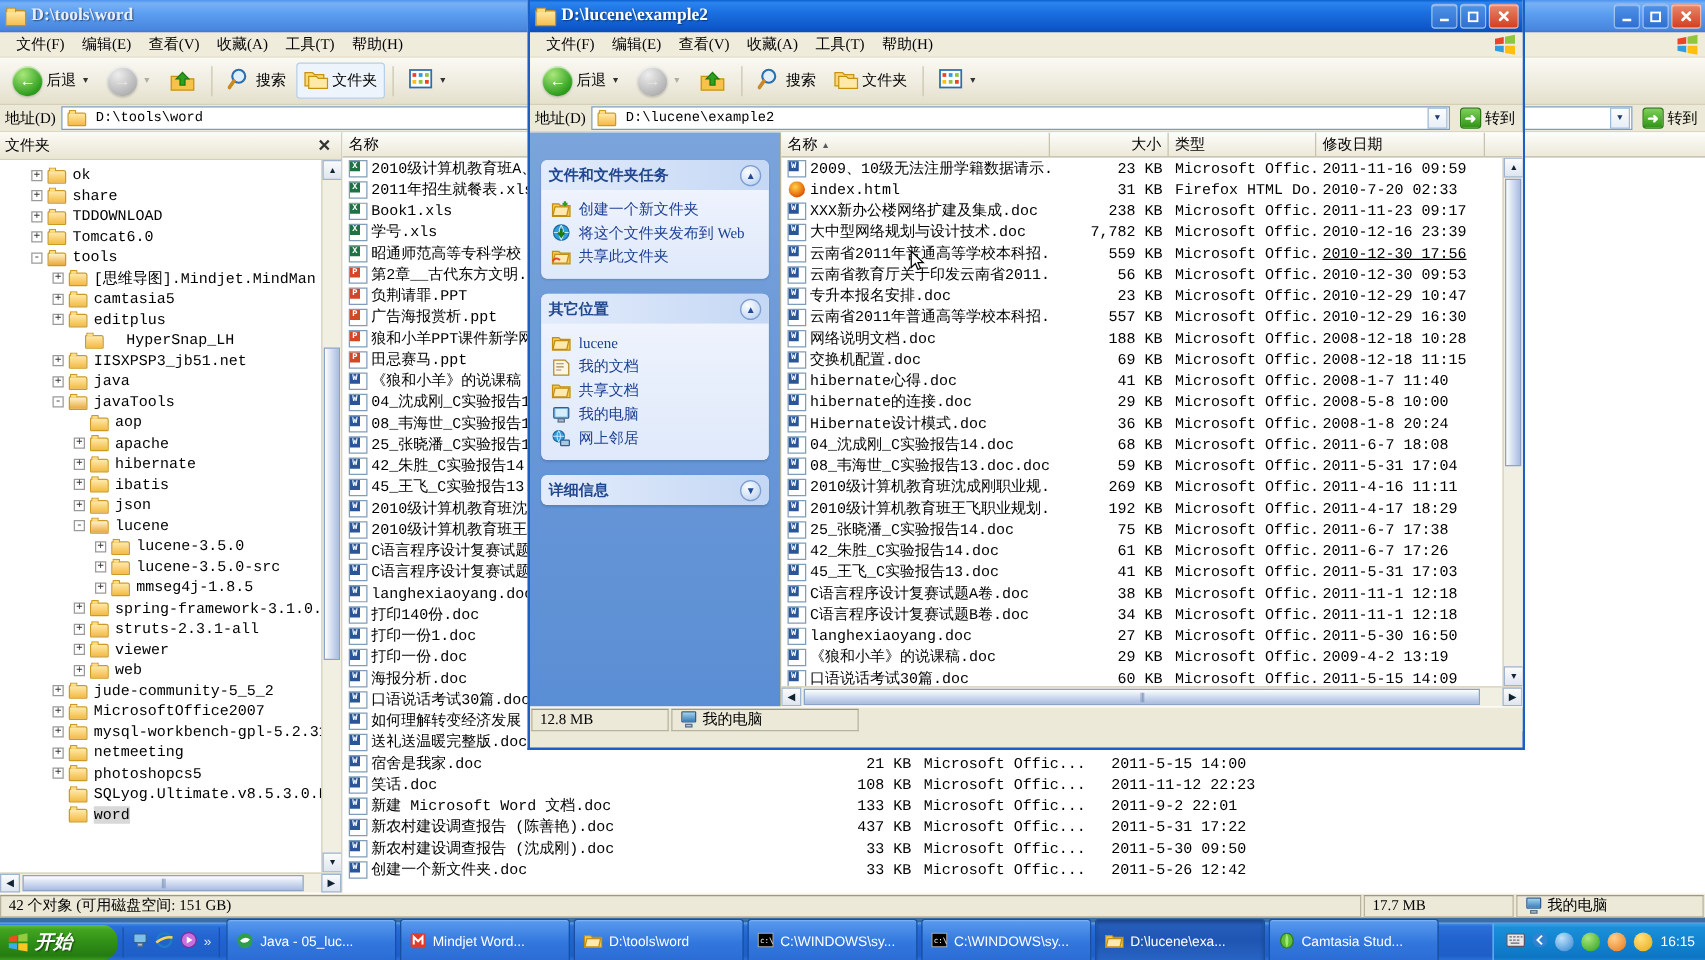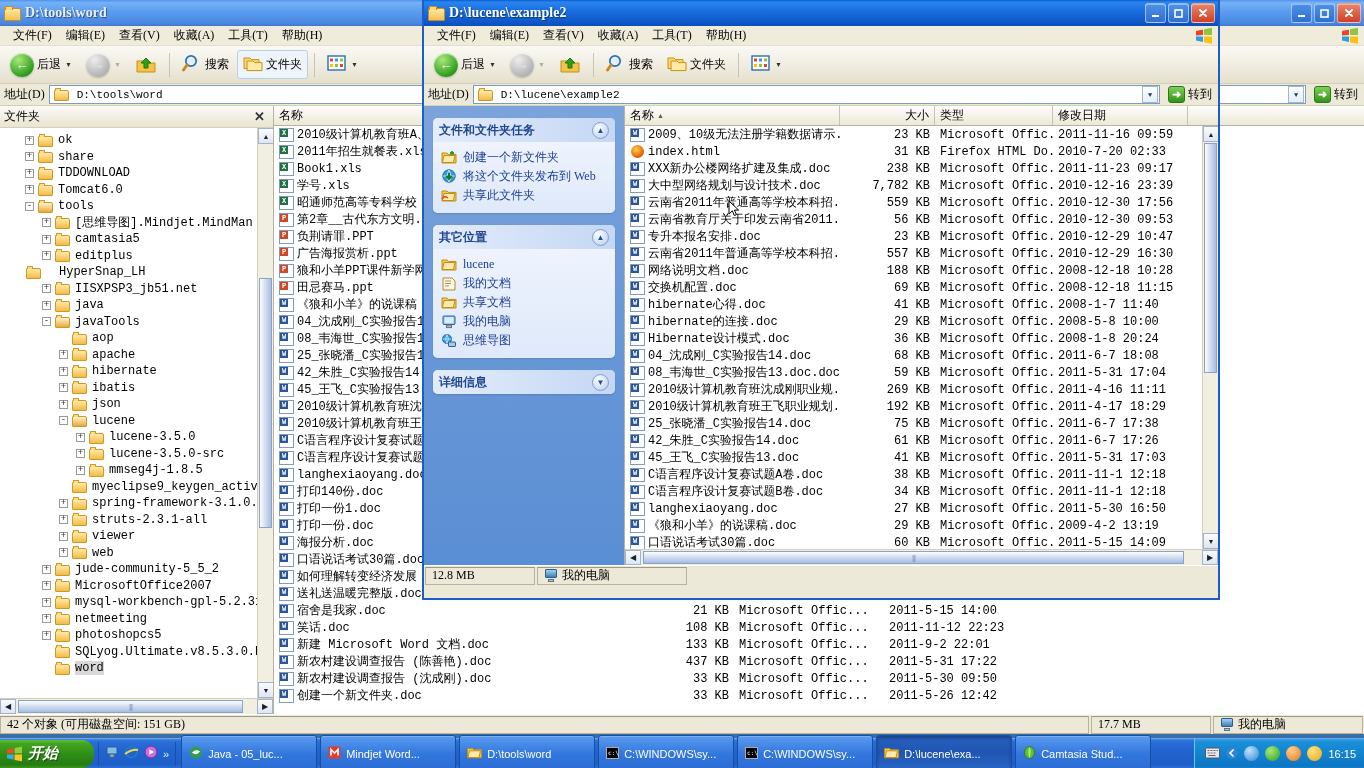--- a/index.html
+++ b/index.html
@@ -201,21 +201,21 @@
             border-top:1px solid #d4d0b8; }
   .hbtn{ width:16px; background:linear-gradient(to bottom,#fbfbfb,#dfe5f0); border:1px solid #9fb4d0;
          display:flex;align-items:center;justify-content:center;font-size:8px;color:#123; }
   .hthumb{ position:absolute; top:1px; bottom:1px;
            background:linear-gradient(to bottom,#fdfdff,#cdd9ef 55%,#a8bde0);
            border:1px solid #8ba3c7; display:flex;align-items:center;justify-content:center; }
   .grip{ font-size:8px; color:#7c93bb; letter-spacing:-1px; }
 
   
   .taskpane{ width:200px; background:linear-gradient(to bottom,#7ba4db 0%,#6d9ad8 35%,#5a8ed4 100%);
-             padding:12px 9px; overflow:hidden; }
+             padding:22px 9px; overflow:hidden; }
   .tpanel{ border-radius:5px; overflow:hidden; margin-bottom:12px;
            background:linear-gradient(to bottom,#f0f4fd,#d6e3f8); box-shadow:0 1px 2px #00000022; }
   .tpanel-head{ display:flex; align-items:center; height:24px; padding:0 6px;
                 background:linear-gradient(to right,#e3ecfb,#c4d7f4);
                 font-family:"Liberation Serif",serif; font-weight:bold; font-size:12px; color:#20478f; }
   .tpanel-head .chev{ margin-left:auto; width:17px;height:17px;border-radius:50%;
                       background:radial-gradient(circle at 35% 30%,#fbfdff,#c9dbf4 70%,#9db9e4);
                       border:1px solid #7f9ed0; display:flex;align-items:center;justify-content:center;
                       font-size:8px; color:#1d4c96; }
   .tpanel-body{ padding:6px 6px 8px 8px; background:linear-gradient(to bottom,#eef3fd,#dfe9fa); }
@@ -437,21 +437,21 @@
                 <span class="tlabel">camtasia5</span>
               </div>
               <div class="trow" style="padding-left: 42px;">
                 <span class="tog">+</span>
                 <span class="folder">
                   <i></i>
                   <b></b>
                 </span>
                 <span class="tlabel">editplus</span>
               </div>
-              <div class="trow" style=" gap: 13px;">
+              <div class="trow" style="padding-left: 42px; gap: 13px;">
                 <span class="tog none"></span>
                 <span class="folder">
                   <i></i>
                   <b></b>
                 </span>
                 <span class="tlabel">HyperSnap_LH</span>
               </div>
               <div class="trow" style="padding-left: 42px;">
                 <span class="tog">+</span>
                 <span class="folder">
@@ -540,28 +540,20 @@
                 </span>
                 <span class="tlabel">lucene-3.5.0-src</span>
               </div>
               <div class="trow" style="padding-left: 76px;">
                 <span class="tog">+</span>
                 <span class="folder">
                   <i></i>
                   <b></b>
                 </span>
                 <span class="tlabel">mmseg4j-1.8.5</span>
-              </div>
-              <div class="trow" style="padding-left: 59px;">
-                <span class="tog none"></span>
-                <span class="folder">
-                  <i></i>
-                  <b></b>
-                </span>
-                <span class="tlabel">myeclipse9_keygen_activ</span>
               </div>
               <div class="trow" style="padding-left: 59px;">
                 <span class="tog">+</span>
                 <span class="folder">
                   <i></i>
                   <b></b>
                 </span>
                 <span class="tlabel">spring-framework-3.1.0.</span>
               </div>
               <div class="trow" style="padding-left: 59px;">
@@ -1295,21 +1287,21 @@
               <span class="lbl">我的电脑</span>
             </div>
             <div class="tlink">
               <span class="mini">
                 <svg width="16" height="15" viewBox="0 0 16 15">
                   <circle cx="6" cy="6" r="4.5" fill="#2f9de0" stroke="#1b6b9e"></circle>
                   <path d="M1.5 6 h9 M6 1.5 q2.8 4.5 0 9 Q3.2 6 6 1.5" fill="none" stroke="#cdebfb" stroke-width="0.8"></path>
                   <rect x="7.5" y="9" width="7" height="4.5" rx="0.6" fill="#aac8e2" stroke="#2d5f8f"></rect>
                 </svg>
               </span>
-              <span class="lbl">思维导图</span>
+              <span class="lbl">网上邻居</span>
             </div>
           </div>
         </div>
 
         <div class="tpanel" style="margin-bottom:0;">
           <div class="tpanel-head">
             <span>详细信息</span>
             <span class="chev">▼</span>
           </div>
         </div>
@@ -1379,21 +1371,21 @@
               <div class="lrow">
                 <div class="lc lc-name" style="width: 215px;">
                   <span class="doci word">
                     <i></i>
                     <b>W</b>
                   </span>
                   <span>云南省2011年普通高等学校本科招...</span>
                 </div>
                 <div class="lc num" style="width: 95px;">559 KB</div>
                 <div class="lc" style="width: 118px;">Microsoft Offic...</div>
-                <div class="lc" style="width: 135px;">2010-12-30 17:56</div>
+                <div class="lc" style="width: 135px; text-decoration: underline;">2010-12-30 17:56</div>
               </div>
               <div class="lrow">
                 <div class="lc lc-name" style="width: 215px;">
                   <span class="doci word">
                     <i></i>
                     <b>W</b>
                   </span>
                   <span>云南省教育厅关于印发云南省2011...</span>
                 </div>
                 <div class="lc num" style="width: 95px;">56 KB</div>

